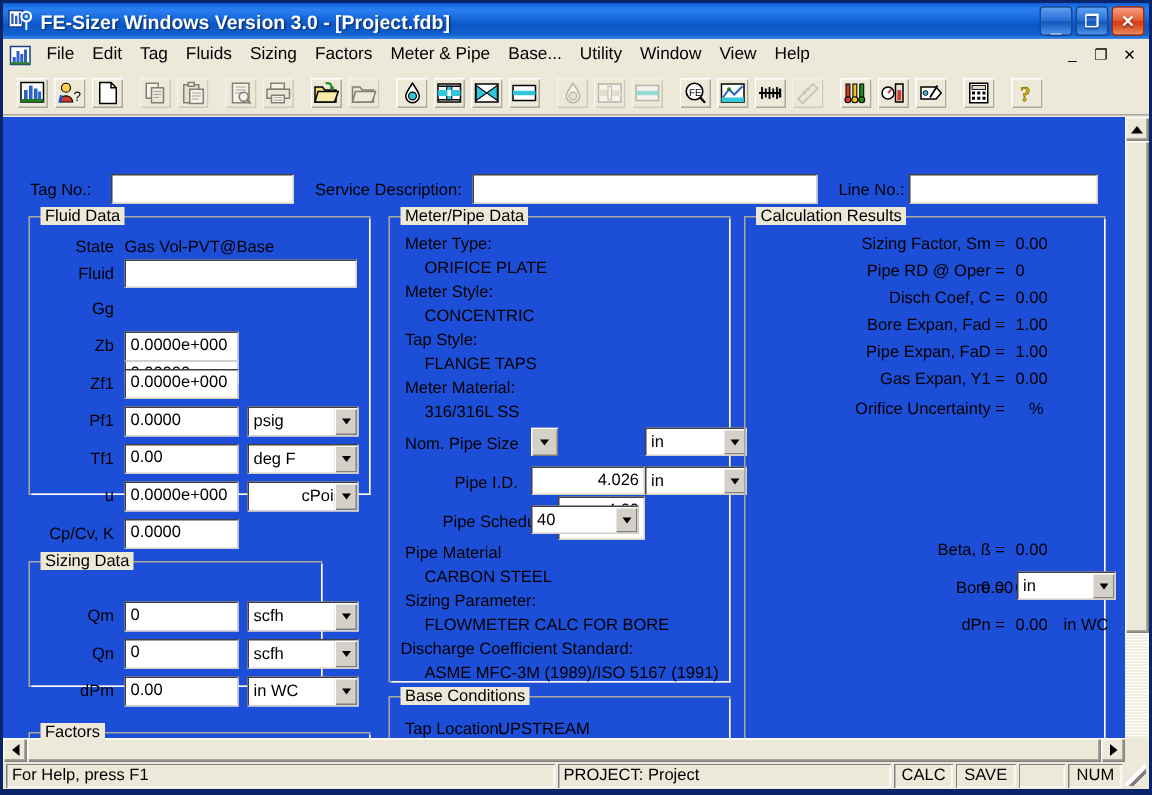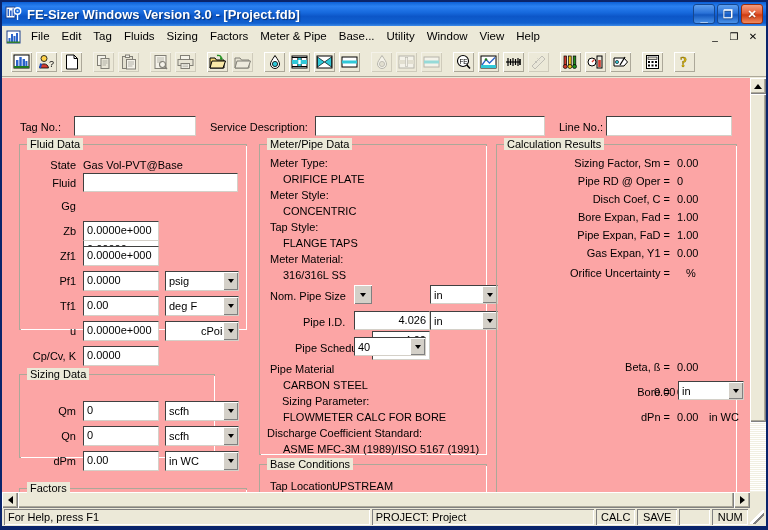--- a/index.html
+++ b/index.html
@@ -128,21 +128,21 @@
     box-shadow: inset 1px 1px 0 #ffffff, inset -1px -1px 0 #aca899;
   }
   .tbsep { width: 7px; flex: 0 0 auto; }
   .tb svg { display: block; }
   .tb.disabled { opacity: 0.45; }
 
   
   .form {
     position: absolute; left: 0; top: 52px;
     width: 764px; height: 430px;
-    background: #fca5a5;
+    background: #1d4ed8;
     overflow: hidden;
   }
 
   .lbl { position: absolute; font-size: 11px; white-space: nowrap; }
   .lbl.r { text-align: right; }
 
   .tf {
     position: absolute;
     background: #fff;
     border: 1px solid #7f9db9;
@@ -708,21 +708,21 @@
       </span>
 
       <span class="lbl" style="left:268px; top:264px;padding-left:25px;">Pipe Schedule:</span>
       <span class="combo" style="left:352px; top:259px; width:72px; height:19px;">
         <span class="val">40</span>
         <span class="arrow"></span>
       </span>
 
       <span class="lbl" style="left:268px; top:285px;">Pipe Material</span>
       <span class="lbl" style="left:281px; top:301px;">CARBON STEEL</span>
-      <span class="lbl" style="left:268px; top:317px;margin-left:12px;">Sizing Parameter:</span>
+      <span class="lbl" style="left:268px; top:317px;">Sizing Parameter:</span>
       <span class="lbl" style="left:281px; top:333px;">FLOWMETER CALC FOR BORE</span>
       <span class="lbl" style="left:265px; top:349px;">Discharge Coefficient Standard:</span>
       <span class="lbl" style="left:281px; top:365px;">ASME MFC-3M (1989)/ISO 5167 (1991)</span>
 
       <div class="gb" style="left:257px; top:380px; width:228px; height:70px;">
         <div class="frame"></div>
         <span class="cap">Base Conditions</span>
       </div>
       <span class="lbl" style="left:268px; top:402px;">Tap Location:</span>
       <span class="lbl" style="left:330px; top:402px;">UPSTREAM</span>

